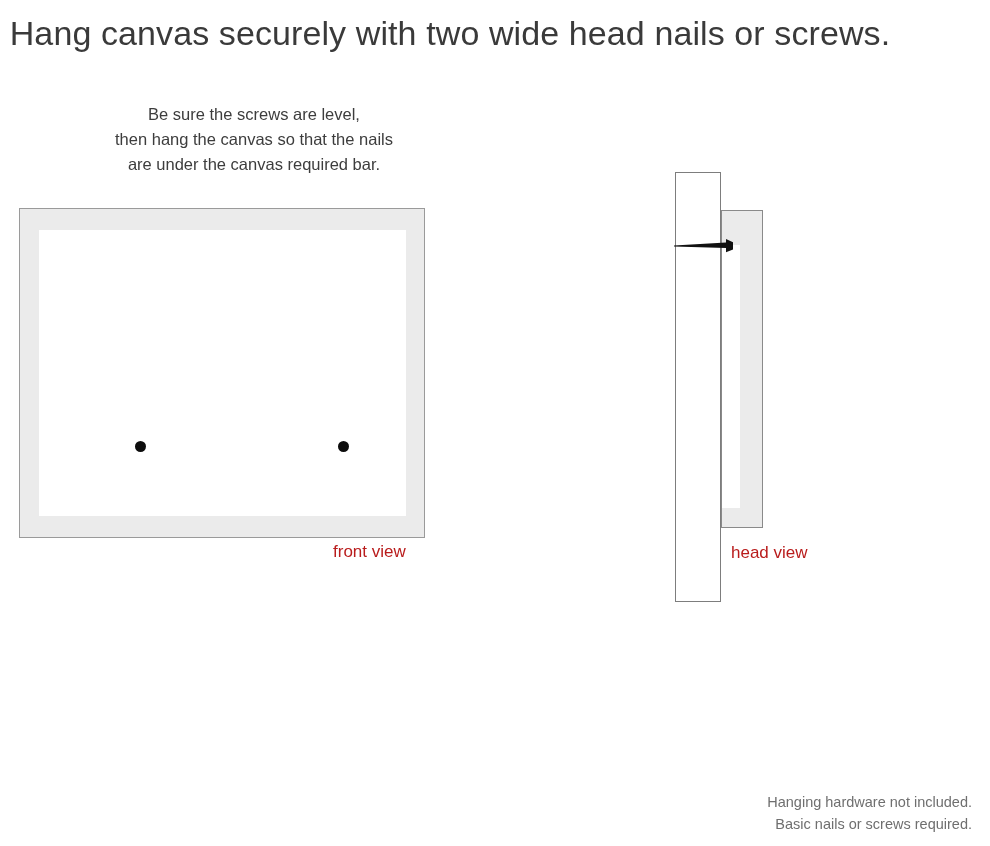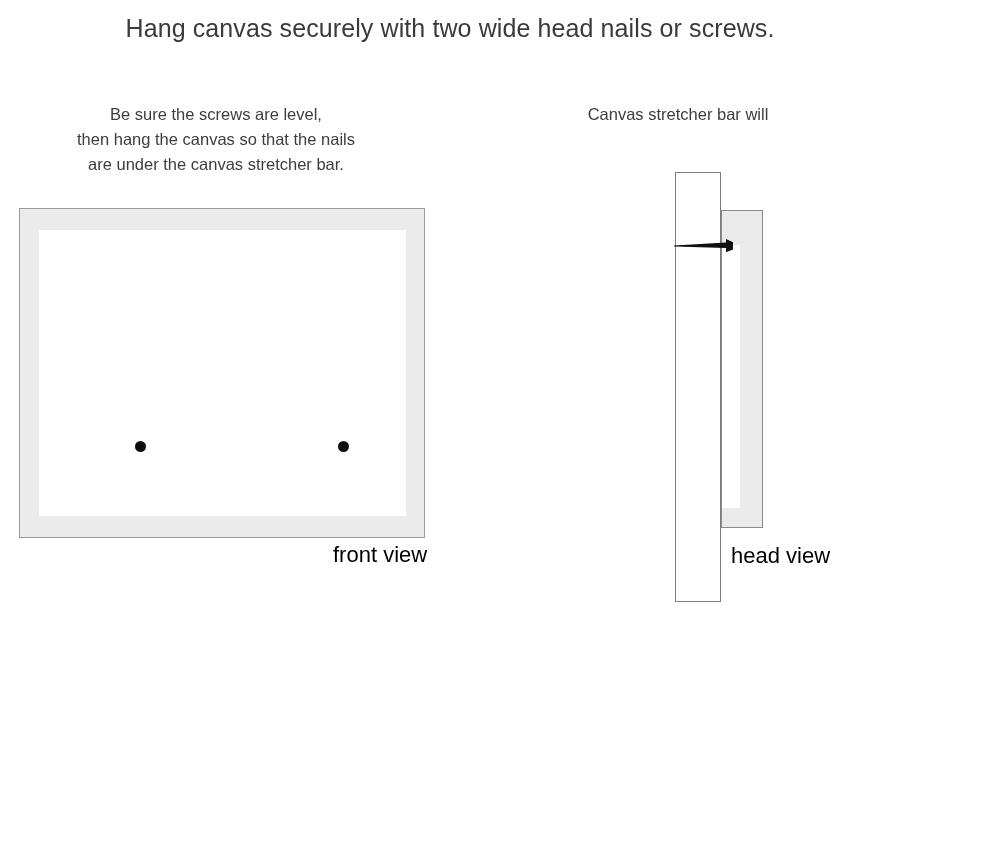--- a/index.html
+++ b/index.html
@@ -20,35 +20,36 @@
     overflow: hidden;
   }
 
   
   .headline {
     position: absolute;
     left: 0;
     top: 14px;
     width: 900px;
     text-align: center;
-    font-size: 25px;
+    font-size: 34px;
     font-weight: 300;
     color: #3a3a3a;
     letter-spacing: 0.1px;
     white-space: nowrap;
   }
 
   
   .caption-block {
     position: absolute;
     text-align: center;
     font-size: 16.5px;
     font-weight: 400;
     color: #3d3d3d;
     line-height: 25px;
+    margin-left: 38px;
   }
   .caption-left {
     left: 0px;
     top: 102px;
     width: 432px;
   }
   .caption-right {
     left: 560px;
     top: 102px;
     width: 236px;
@@ -118,23 +119,23 @@
     left: 672px;
     top: 238px;
     width: 64px;
     height: 16px;
     overflow: visible;
   }
 
   
   .view-label {
     position: absolute;
-    font-size: 22px;
+    font-size: 17px;
     font-weight: 400;
-    color: #000000;
+    color: #b91c1c;
     white-space: nowrap;
   }
   .label-front { left: 333px; top: 542px; }
   .label-side  { left: 731px; top: 543px; }
 
   
   .footer {
     position: absolute;
     right: 18px;
     top: 791px;
@@ -149,25 +150,24 @@
 </head>
 <body>
 
 <div id="page">
 
   <div class="headline">Hang canvas securely with two wide head nails or screws.</div>
 
   <div class="caption-block caption-left">
     <span class="line">Be sure the screws are level,</span>
     <span class="line">then hang the canvas so that the nails</span>
-    <span class="line">are under the canvas stretcher bar.</span>
+    <span class="line">are under the canvas required bar.</span>
   </div>
 
   <div class="caption-block caption-right">
-    <span class="line">Canvas stretcher bar will</span>
   </div>
 
   <div class="front-view">
     <div class="front-canvas"></div>
     <div class="screw-dot left"></div>
     <div class="screw-dot right"></div>
   </div>
   <div class="view-label label-front">front view</div>
 
   <div class="wall-bar"></div>
@@ -175,14 +175,18 @@
   <div class="stretcher-inner"></div>
 
   <div class="nail">
     <svg width="64" height="16" viewBox="0 0 64 16" xmlns="http://www.w3.org/2000/svg">
       <path d="M 2 7.6 L 54 4.6 L 54 1.0 L 61 4.2 L 61 11.4 L 54 14.2 L 54 10.0 L 2 8.6 Z" fill="#111111"></path>
     </svg>
   </div>
 
   <div class="view-label label-side">head view</div>
 
+  <div class="footer">
+    <span class="line">Hanging hardware not included.</span>
+    <span class="line">Basic nails or screws required.</span>
+  </div>
 
 </div>
 
 </body></html>

